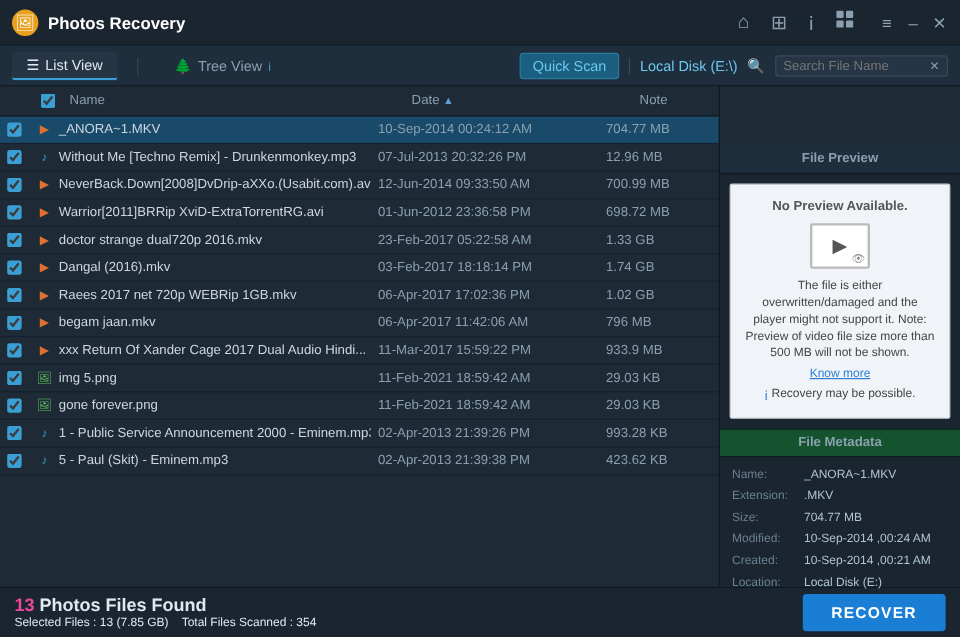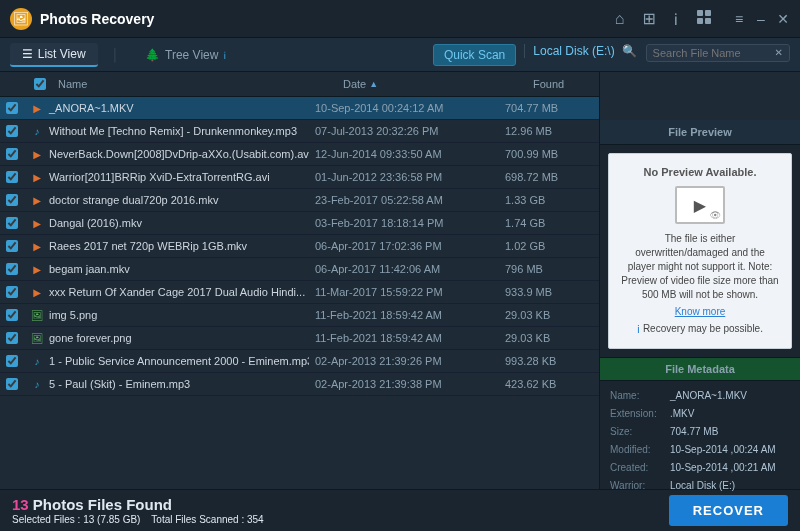--- a/index.html
+++ b/index.html
@@ -89,21 +89,21 @@
     }
     .tab-btn.active {
       background: #253545;
       color: #e0e8f0;
       border-bottom: 2px solid #3a9fd4;
     }
     .tab-separator { color: #3a4a5a; margin: 0 4px; }
     #toolbar .spacer { flex: 1; }
     .toolbar-right {
       display: flex;
-      align-items: flex-start;
+      align-items: center;
       gap: 8px;
     }
     .scan-btn {
       background: #1a5e80;
       color: #6ec6f0;
       padding: 3px 10px;
       border-radius: 3px;
       cursor: pointer;
       font-size: 12px;
       border: 1px solid #2a7aa0;
@@ -419,21 +419,21 @@
 
     <div class="table-header">
       <div class="th">
         <input type="checkbox" checked="" style="width: 12px; height: 12px; accent-color: rgb(58, 159, 212);">
       </div>
       <div class="th">Name</div>
       <div class="th">
         <span>Date</span>
         <span class="sort-arrow">▲</span>
       </div>
-      <div class="th">Found</div>
+      <div class="th">Note</div>
     </div>
 
     <div class="file-table" id="file-table-body">
     <div class="file-row selected">
     <div class="cell check-cell">
       <input type="checkbox" checked="" style="width: 12px; height: 12px; accent-color: rgb(58, 159, 212);">
     </div>
     <div class="cell">
       <span class="file-icon icon-video">▶</span>
       <span>_ANORA~1.MKV</span>
@@ -609,21 +609,21 @@
       </div>
       <div class="meta-row">
         <span class="meta-label">Modified:</span>
         <span class="meta-value">10-Sep-2014 ,00:24 AM</span>
       </div>
       <div class="meta-row">
         <span class="meta-label">Created:</span>
         <span class="meta-value">10-Sep-2014 ,00:21 AM</span>
       </div>
       <div class="meta-row">
-        <span class="meta-label">Warrior:</span>
+        <span class="meta-label">Location:</span>
         <span class="meta-value">Local Disk (E:)</span>
       </div>
     </div>
   </div>
 
 </div>
 
 <div id="status-bar">
   <div class="status-left">
     <div class="status-count"><span class="highlight">13 </span><span>Photos Files Found</span></div>

